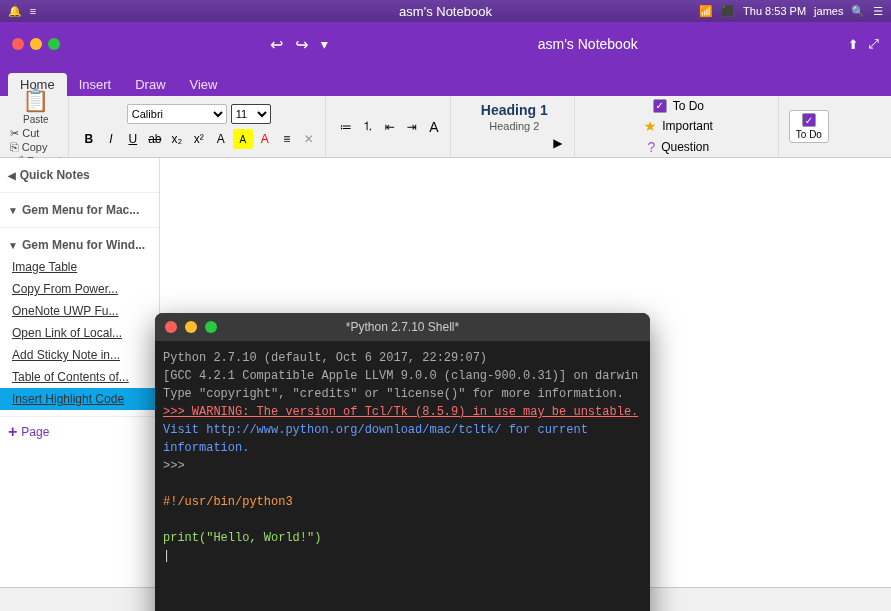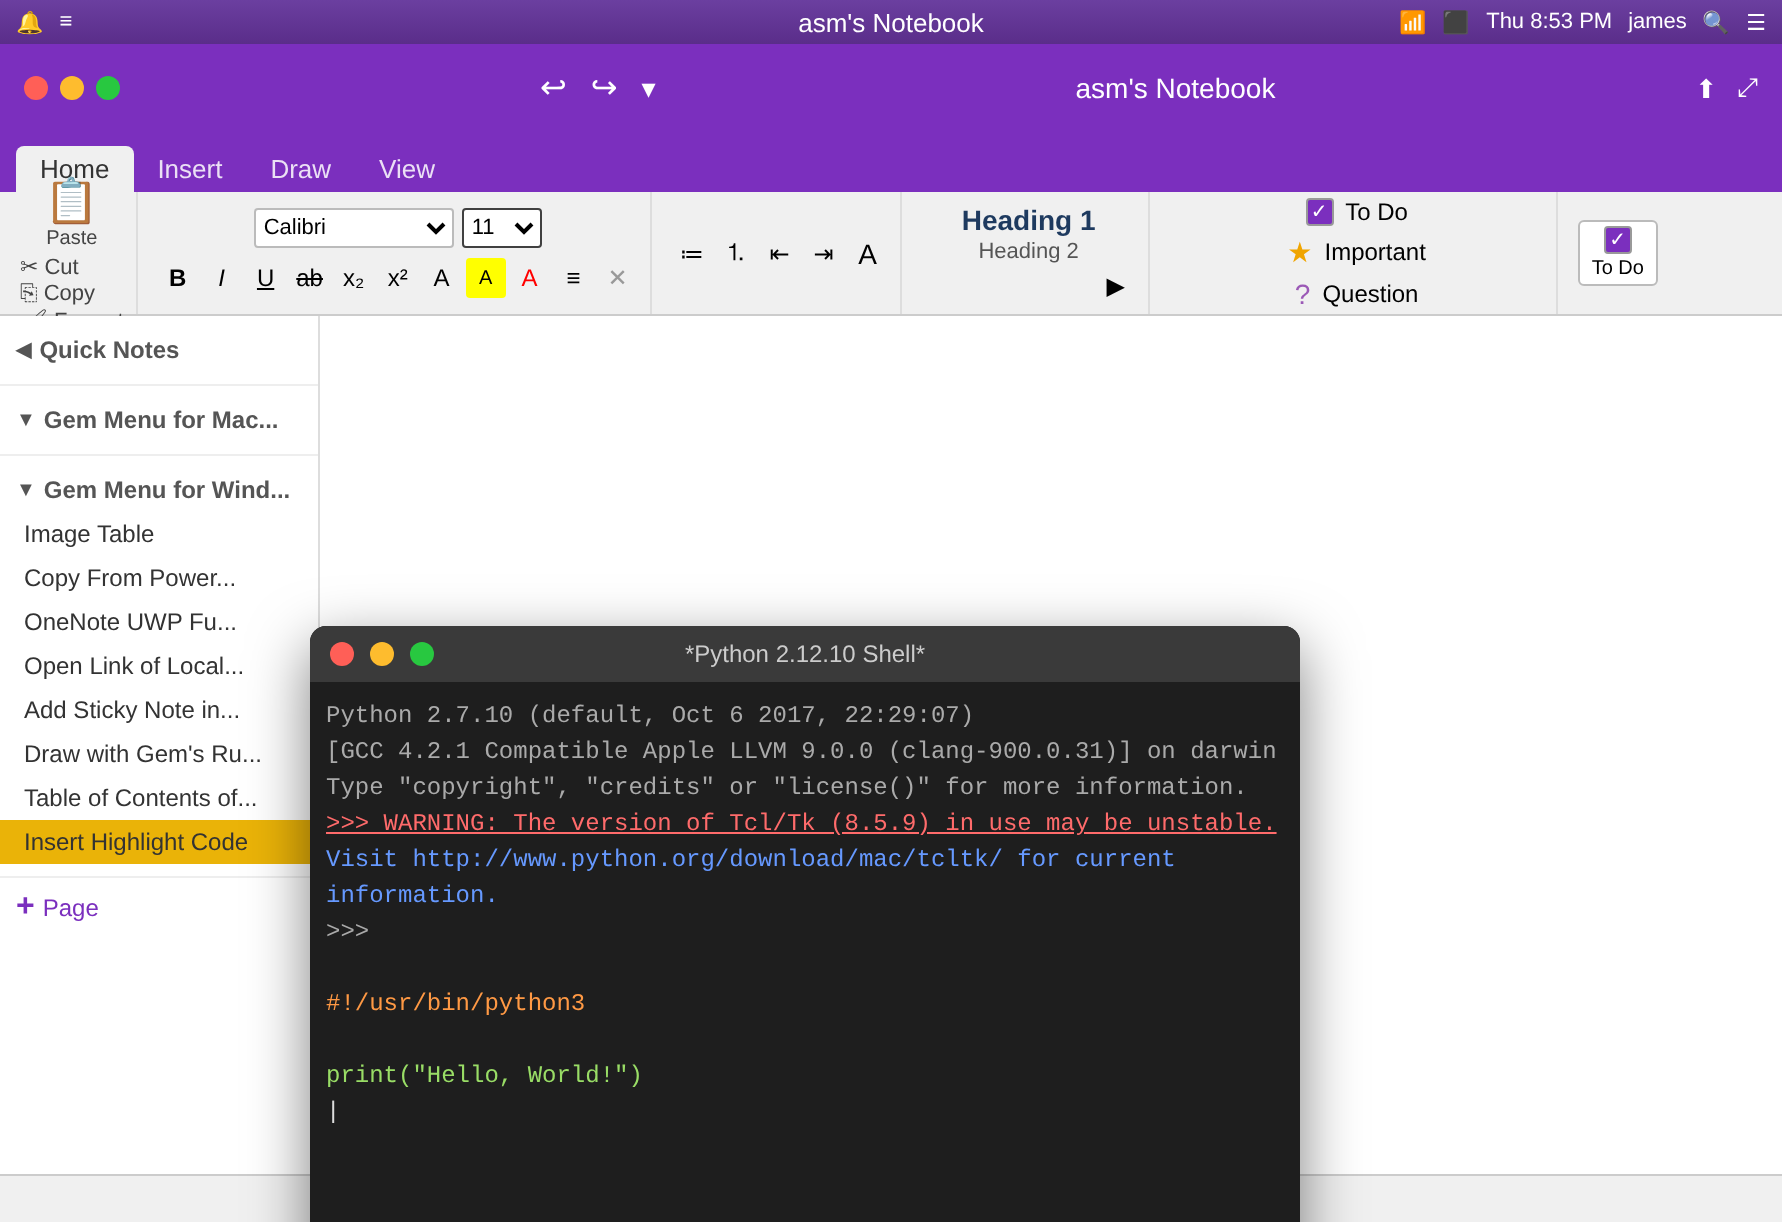--- a/index.html
+++ b/index.html
@@ -198,22 +198,23 @@
     }
     .sidebar-header .arrow { font-size: 10px; margin-right: 4px; }
     .sidebar-item {
       padding: 4px 12px;
       font-size: 12px;
       color: #333;
       cursor: pointer;
       white-space: nowrap;
       overflow: hidden;
       text-overflow: ellipsis;
-    }
-    .sidebar-item.active { background: #eab308; }
+      text-decoration: underline;
+    }
+    .sidebar-item.active { background: #0ea5e9; }
 
     
     .add-page {
       display: flex;
       align-items: center;
       gap: 4px;
       padding: 6px 8px;
       font-size: 12px;
       color: #7B2FBE;
       cursor: pointer;
@@ -443,39 +444,38 @@
     <div class="sidebar-section">
       <div class="sidebar-header">
         <span class="arrow">▼</span>
         <span>Gem Menu for Wind...</span>
       </div>
       <div class="sidebar-item">Image Table</div>
       <div class="sidebar-item">Copy From Power...</div>
       <div class="sidebar-item">OneNote UWP Fu...</div>
       <div class="sidebar-item">Open Link of Local...</div>
       <div class="sidebar-item">Add Sticky Note in...</div>
-      <div class="sidebar-item">Draw with Gem's Ru...</div>
       <div class="sidebar-item">Table of Contents of...</div>
       <div class="sidebar-item active">Insert Highlight Code</div>
     </div>
     <div class="add-page">
       <span style="font-size:16px;font-weight:bold;">+</span>
       <span>Page</span>
     </div>
   </div>
 
   <div class="content-area">
   </div>
 
   <div class="python-shell-overlay">
     <div class="shell-titlebar">
       <div class="shell-tl-red"></div>
       <div class="shell-tl-yellow"></div>
       <div class="shell-tl-green"></div>
-      <span class="shell-title">*Python 2.12.10 Shell*</span>
+      <span class="shell-title">*Python 2.7.10 Shell*</span>
     </div>
     <div class="shell-content">
       <span class="shell-line shell-gray">Python 2.7.10 (default, Oct  6 2017, 22:29:07)</span>
       <span class="shell-line shell-gray">[GCC 4.2.1 Compatible Apple LLVM 9.0.0 (clang-900.0.31)] on darwin</span>
       <span class="shell-line shell-gray">Type "copyright", "credits" or "license()" for more information.</span>
       <span class="shell-line shell-red">&gt;&gt;&gt; WARNING: The version of Tcl/Tk (8.5.9) in use may be unstable.</span>
       <span class="shell-line shell-blue">Visit http://www.python.org/download/mac/tcltk/ for current information.</span>
       <span class="shell-line shell-gray">&gt;&gt;&gt;</span>
       <span class="shell-line">&nbsp;</span>
       <span class="shell-line shell-orange">#!/usr/bin/python3</span>

